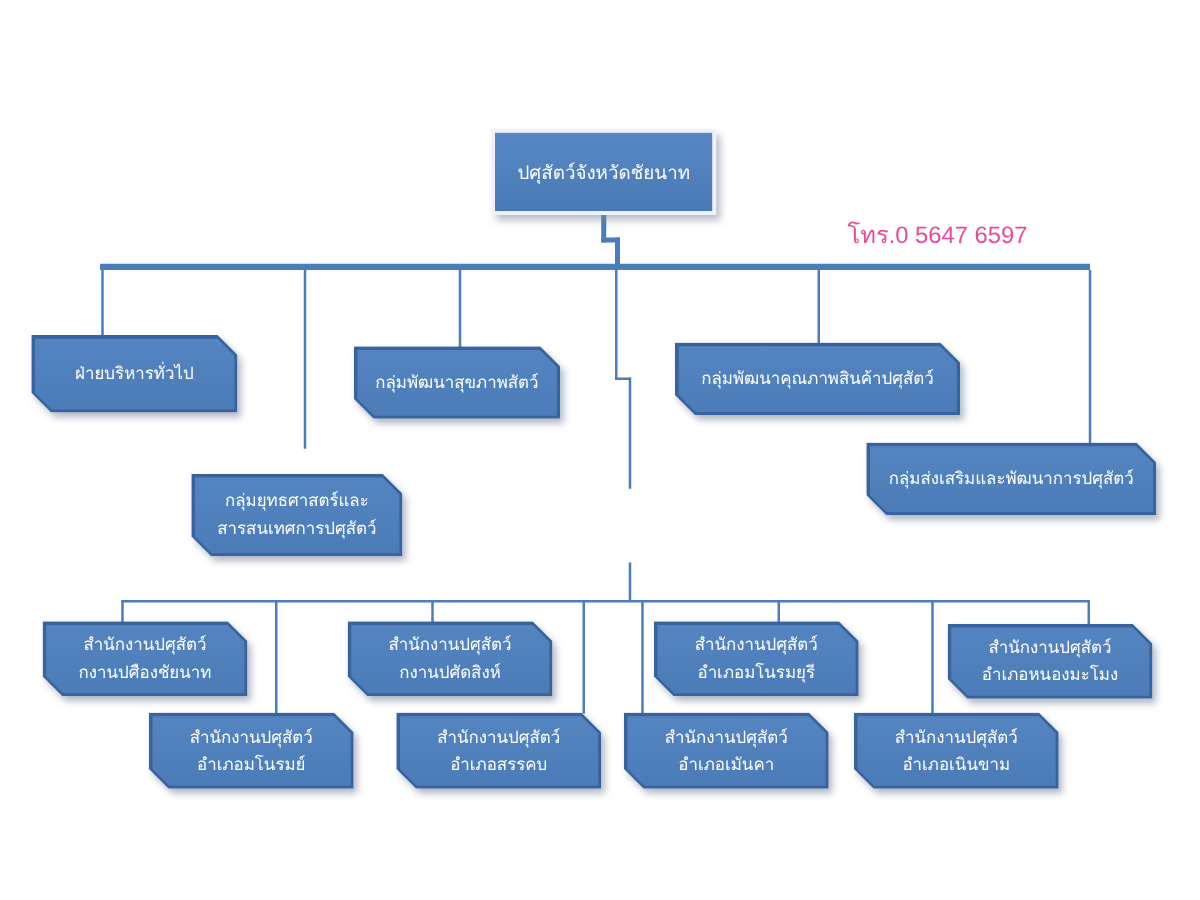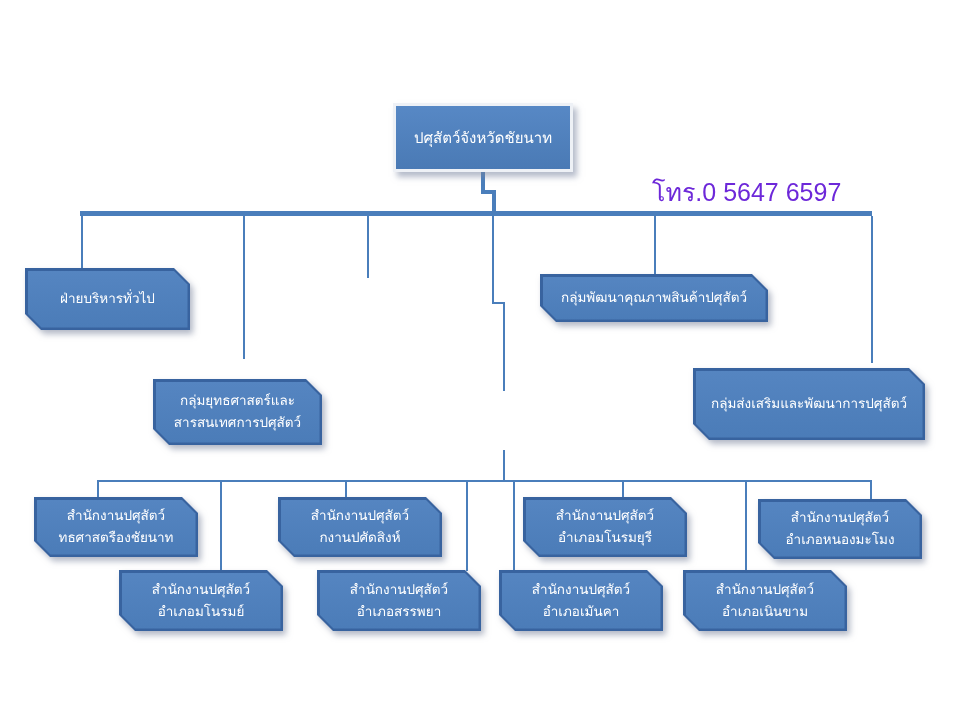--- a/index.html
+++ b/index.html
@@ -29,22 +29,22 @@
   }
   .hexf{
     position:absolute;inset:2.5px;
     background:linear-gradient(180deg,#5585c1 0%,#4b7cb8 100%);
     clip-path:polygon(0 0,calc(100% - 14px) 0,100% 14px,100% 100%,14px 100%,0 calc(100% - 14px));
     display:flex;flex-direction:column;align-items:center;justify-content:center;
     color:#ffffff;font-size:13.5px;line-height:1.6;text-align:left;
   }
   .t{display:block;}
   .phone{
-    position:absolute;left:652px;top:172px;width:210px;
-    color:#6d28d9;font-size:25px;white-space:nowrap;
+    position:absolute;left:678px;top:172px;width:210px;
+    color:#ec4899;font-size:19px;white-space:nowrap;
   }
 </style>
 </head>
 <body>
 
 <div class="canvas">
 
   <div class="phone">โทร.0 5647  6597</div>
 
   <div class="ln thick-v" style="left:481px;top:172px;height:22px;"></div>
@@ -78,52 +78,59 @@
   </div>
 
   <div class="hex" style="left:25px;top:268px;width:165px;height:62px;">
     <div class="hexb">
       <div class="hexf">
         <span class="t">ฝ่ายบริหารทั่วไป</span>
       </div>
     </div>
   </div>
 
+  <div class="hex" style="left:283px;top:277px;width:165px;height:58px;">
+    <div class="hexb">
+      <div class="hexf">
+        <span class="t">กลุ่มพัฒนาสุขภาพสัตว์</span>
+      </div>
+    </div>
+  </div>
 
-  <div class="hex" style="left:540px;top:274px;width:228px;height:48px;">
+  <div class="hex" style="left:540px;top:274px;width:228px;height:58px;">
     <div class="hexb">
       <div class="hexf">
         <span class="t">กลุ่มพัฒนาคุณภาพสินค้าปศุสัตว์</span>
       </div>
     </div>
   </div>
 
   <div class="hex" style="left:153px;top:379px;width:169px;height:66px;">
     <div class="hexb">
       <div class="hexf">
         <span class="t">กลุ่มยุทธศาสตร์และ</span>
         <span class="t">สารสนเทศการปศุสัตว์</span>
       </div>
     </div>
   </div>
 
-  <div class="hex" style="left:693px;top:368px;width:232px;height:72px;">
+  <div class="hex" style="left:693px;top:354px;width:232px;height:58px;">
     <div class="hexb">
       <div class="hexf">
         <span class="t">กลุ่มส่งเสริมและพัฒนาการปศุสัตว์</span>
       </div>
     </div>
   </div>
 
 
   <div class="hex" style="left:34px;top:497px;width:164px;height:60px;">
     <div class="hexb">
       <div class="hexf">
         <span class="t">สำนักงานปศุสัตว์</span>
-        <span class="t">ทธศาสตรืองชัยนาท</span>
+        <span class="t">กงานปศืองชัยนาท</span>
       </div>
     </div>
   </div>
 
   <div class="hex" style="left:278px;top:497px;width:164px;height:60px;">
     <div class="hexb">
       <div class="hexf">
         <span class="t">สำนักงานปศุสัตว์</span>
         <span class="t">กงานปศัดสิงห์</span>
       </div>
@@ -154,21 +161,21 @@
         <span class="t">สำนักงานปศุสัตว์</span>
         <span class="t">อำเภอมโนรมย์</span>
       </div>
     </div>
   </div>
 
   <div class="hex" style="left:317px;top:570px;width:164px;height:61px;">
     <div class="hexb">
       <div class="hexf">
         <span class="t">สำนักงานปศุสัตว์</span>
-        <span class="t">อำเภอสรรพยา</span>
+        <span class="t">อำเภอสรรคบ</span>
       </div>
     </div>
   </div>
 
   <div class="hex" style="left:499px;top:570px;width:164px;height:61px;">
     <div class="hexb">
       <div class="hexf">
         <span class="t">สำนักงานปศุสัตว์</span>
         <span class="t">อำเภอเมันคา</span>
       </div>

